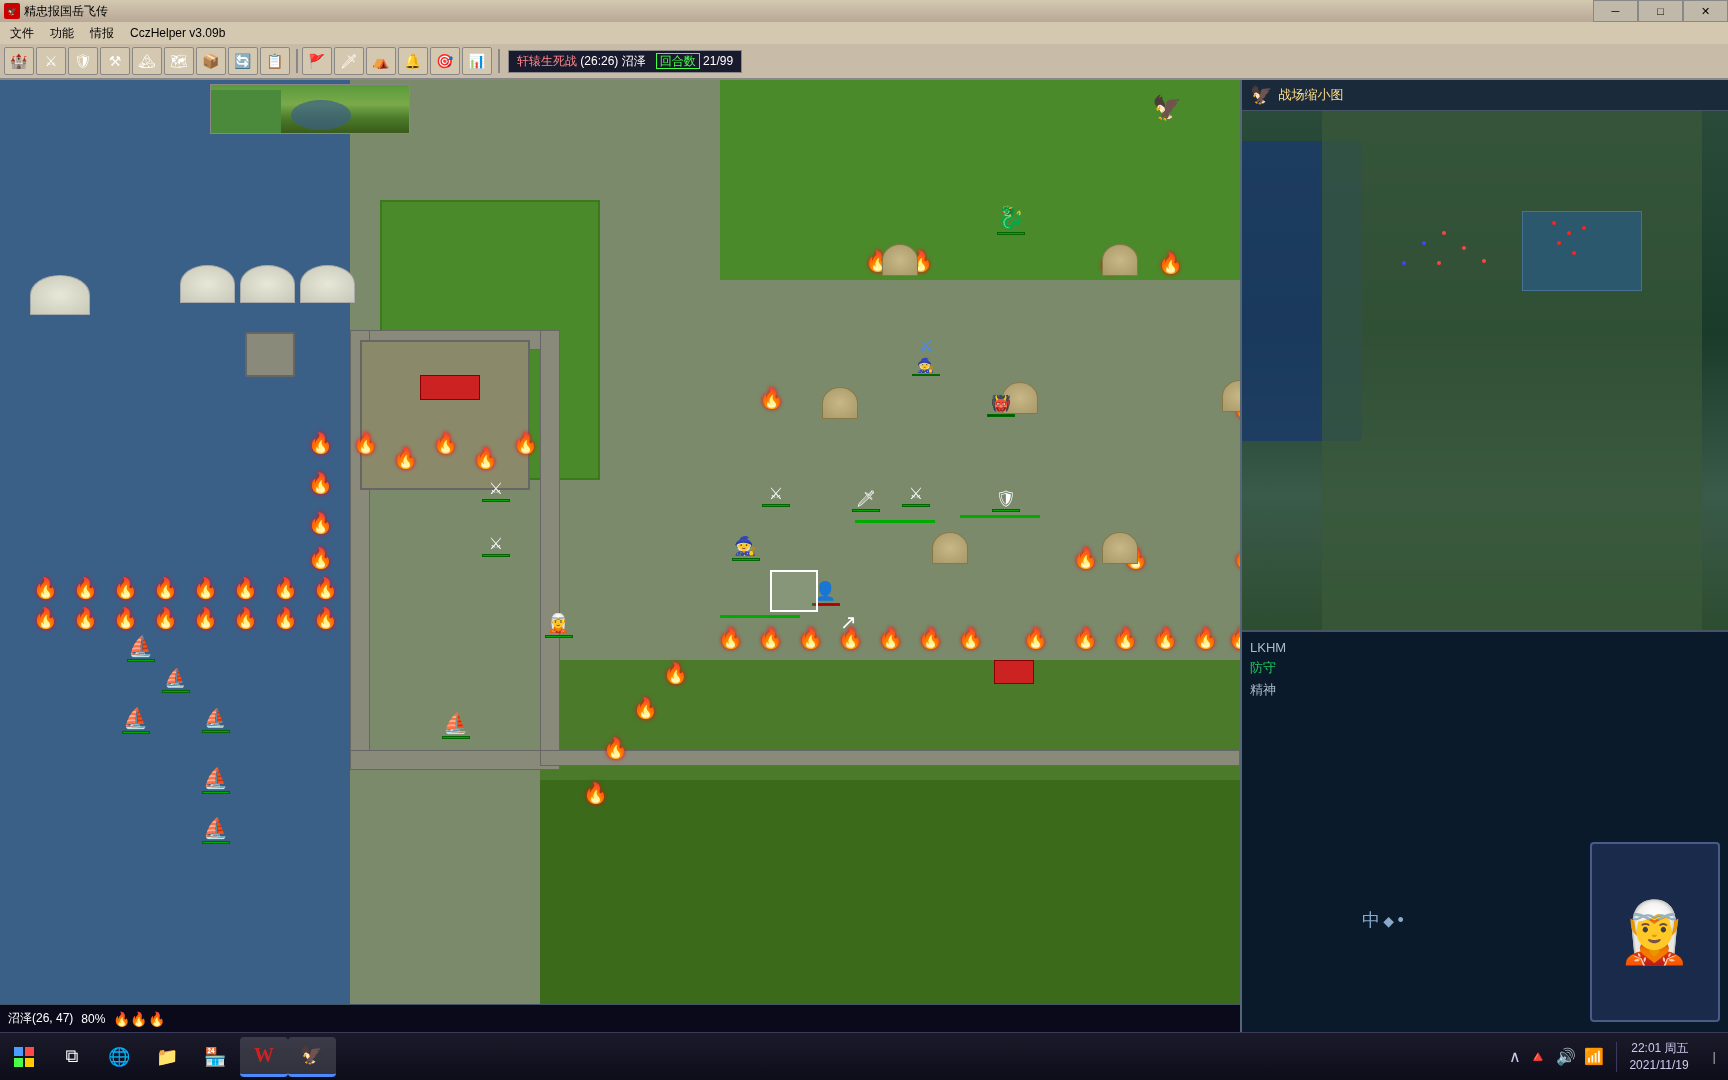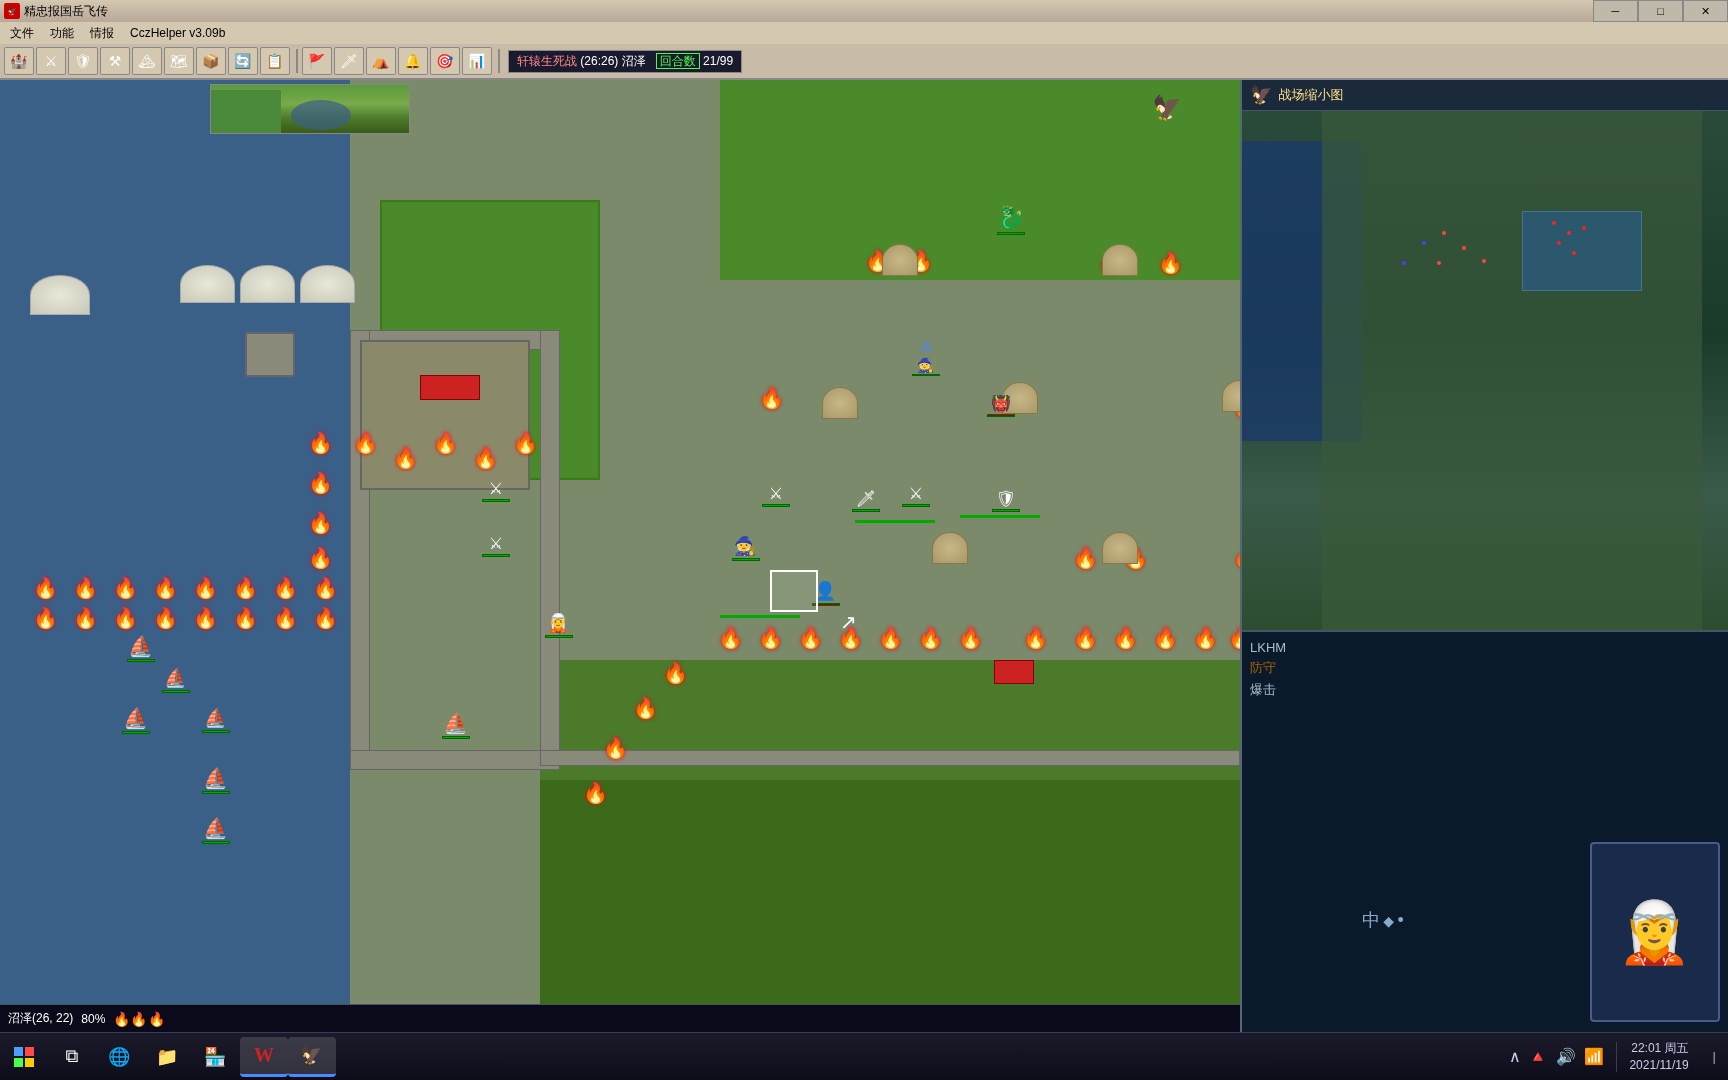--- a/index.html
+++ b/index.html
@@ -779,43 +779,43 @@
     <div class="mm-dot" style="background:#ff2222;top:115px;left:340px;"></div>
     <div class="mm-dot" style="background:#ff2222;top:140px;left:330px;"></div>
   </div>
 
   <div id="info-panel" style="position:absolute;top:550px;left:0;width:488px;height:402px;background:#0a1a2a;border-top:2px solid #445566;">
     <div id="info-content" style="padding:8px;">
       <div class="info-row">
         <span class="info-label">LKHM</span>
       </div>
       <div class="info-row">
-        <span class="info-label" style="color:#a16207;font-family:Liberation Serif, serif;">防守</span>
+        <span class="info-label" style="color:#22c55e;font-family:Liberation Serif, serif;">防守</span>
         <span class="info-value"></span>
       </div>
       <div class="info-row">
-        <span class="info-label" style="color:#aabbcc;">爆击</span>
+        <span class="info-label" style="color:#aabbcc;">精神</span>
         <span class="info-value"></span>
       </div>
     </div>
 
     <div id="char-portrait" style="position:absolute;bottom:10px;right:10px;width:130px;height:180px;background:#1a2a4a;border:2px solid #4a5a8a;border-radius:4px;overflow:hidden;display:flex;align-items:center;justify-content:center;">
       <span style="font-size:60px;">🧝</span>
     </div>
 
     <div style="position:absolute;bottom:100px;left:120px;">
       <span style="font-size:18px;color:#88aacc;">中</span>
       <span style="font-size:14px;color:#88aacc;">◆</span>
       <span style="font-size:18px;color:#88aacc;">•</span>
     </div>
   </div>
 </div>
 
 <div id="bottom-bar" style="position:absolute;bottom:48px;left:0;width:1240px;height:28px;background:#0a0a1a;display:flex;align-items:center;padding:0 8px;border-top:1px solid #445566;">
-  <span class="status-text">沼泽(26, 22)</span>
+  <span class="status-text">沼泽(26, 47)</span>
   <span class="status-text status-pct">80%</span>
   <span class="fire-status">🔥</span>
   <span class="fire-status">🔥</span>
   <span class="fire-status">🔥</span>
 </div>
 
 <div id="taskbar" style="position:absolute;bottom:0;left:0;width:1728px;height:48px;">
 
   <div id="start-btn">
     <svg width="24" height="24" viewBox="0 0 24 24" fill="white">

